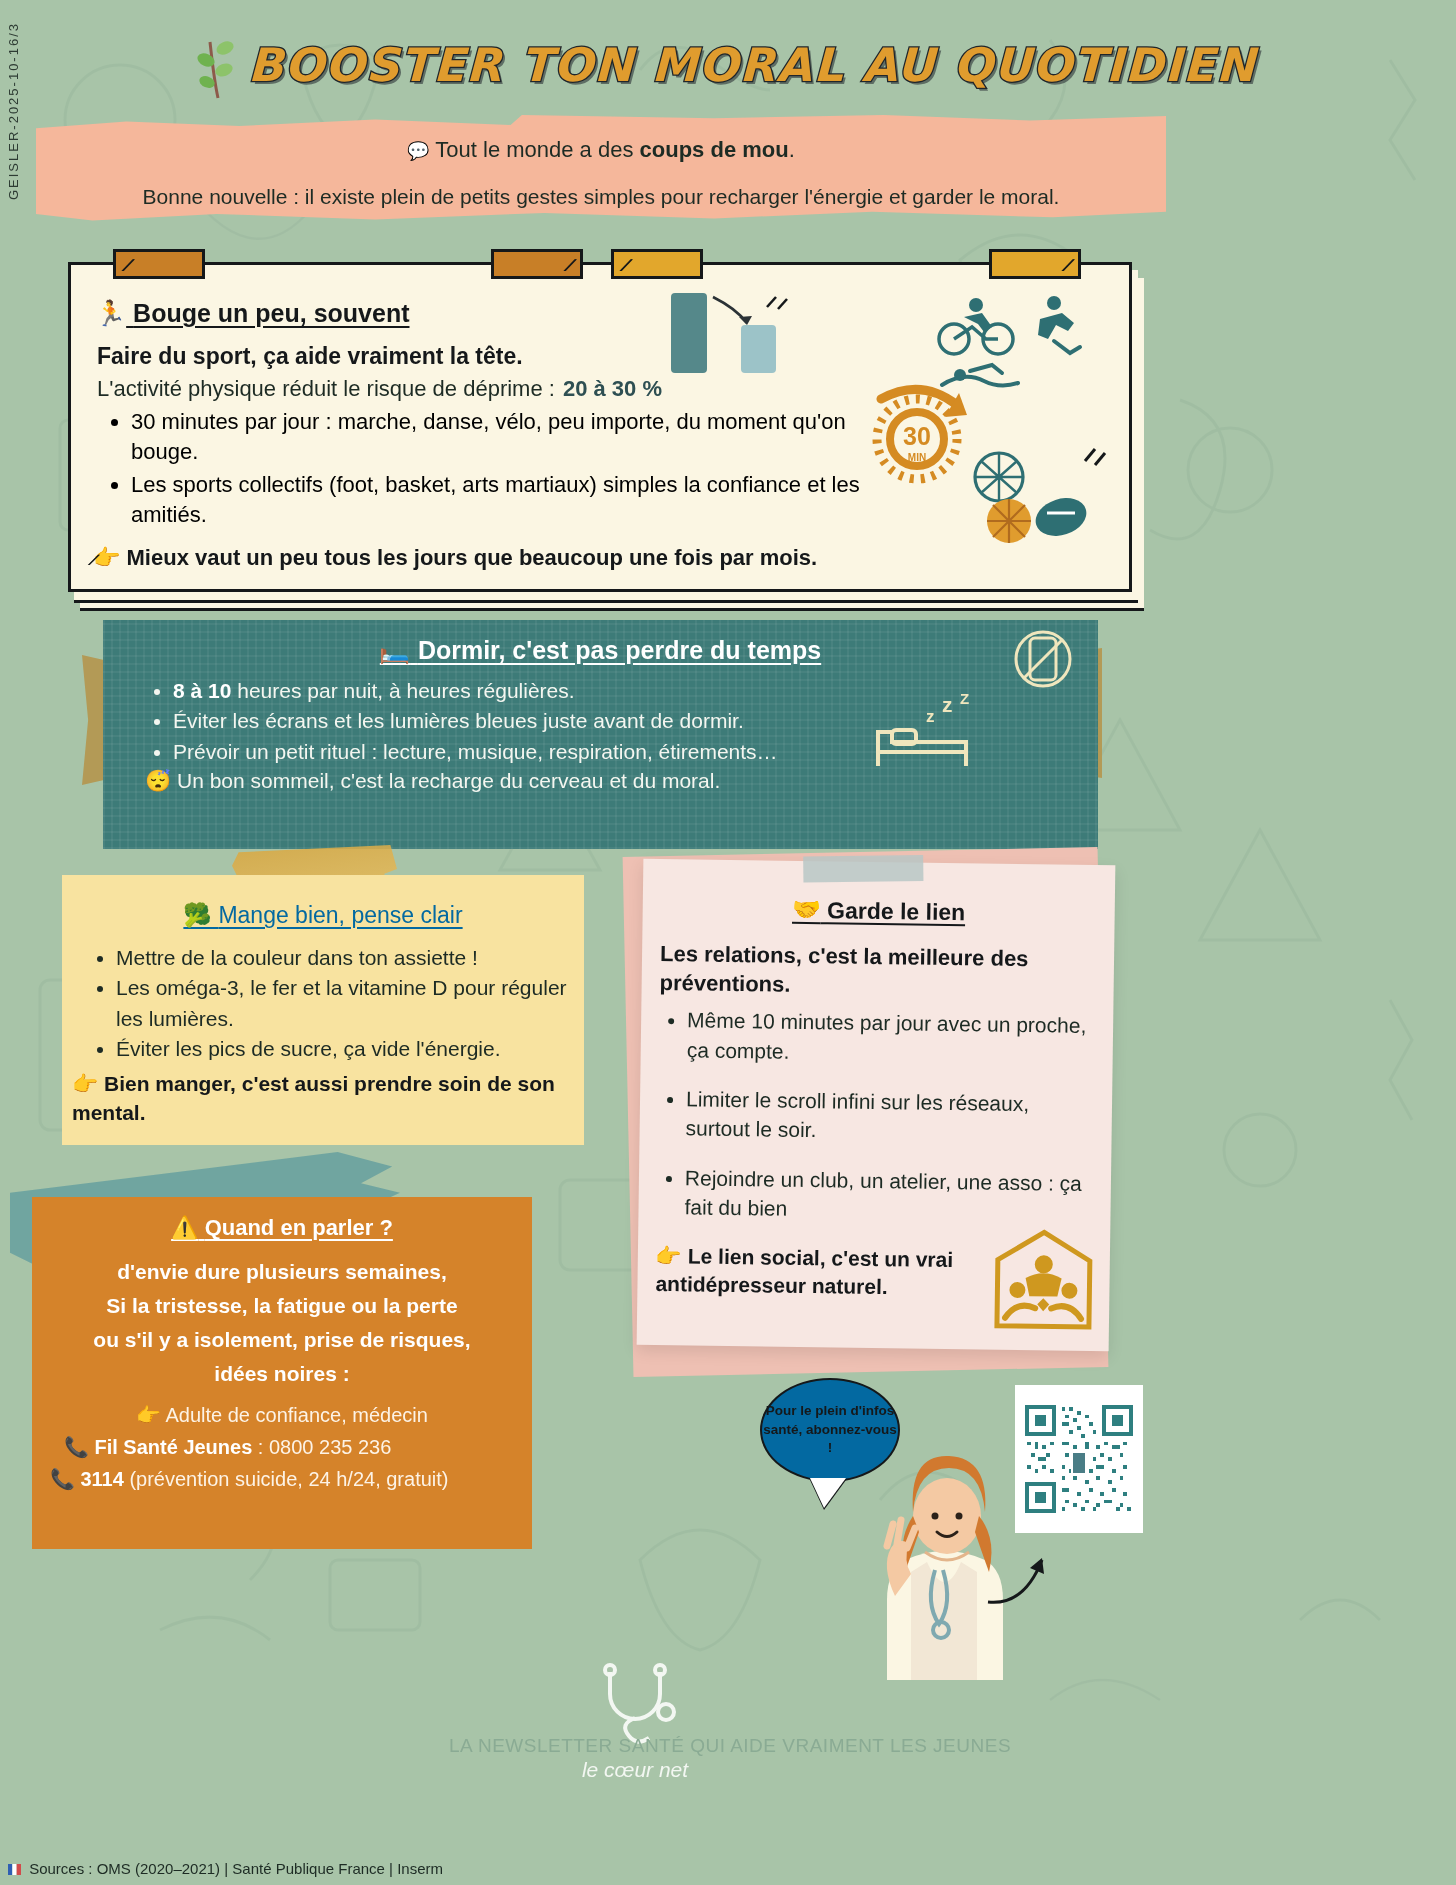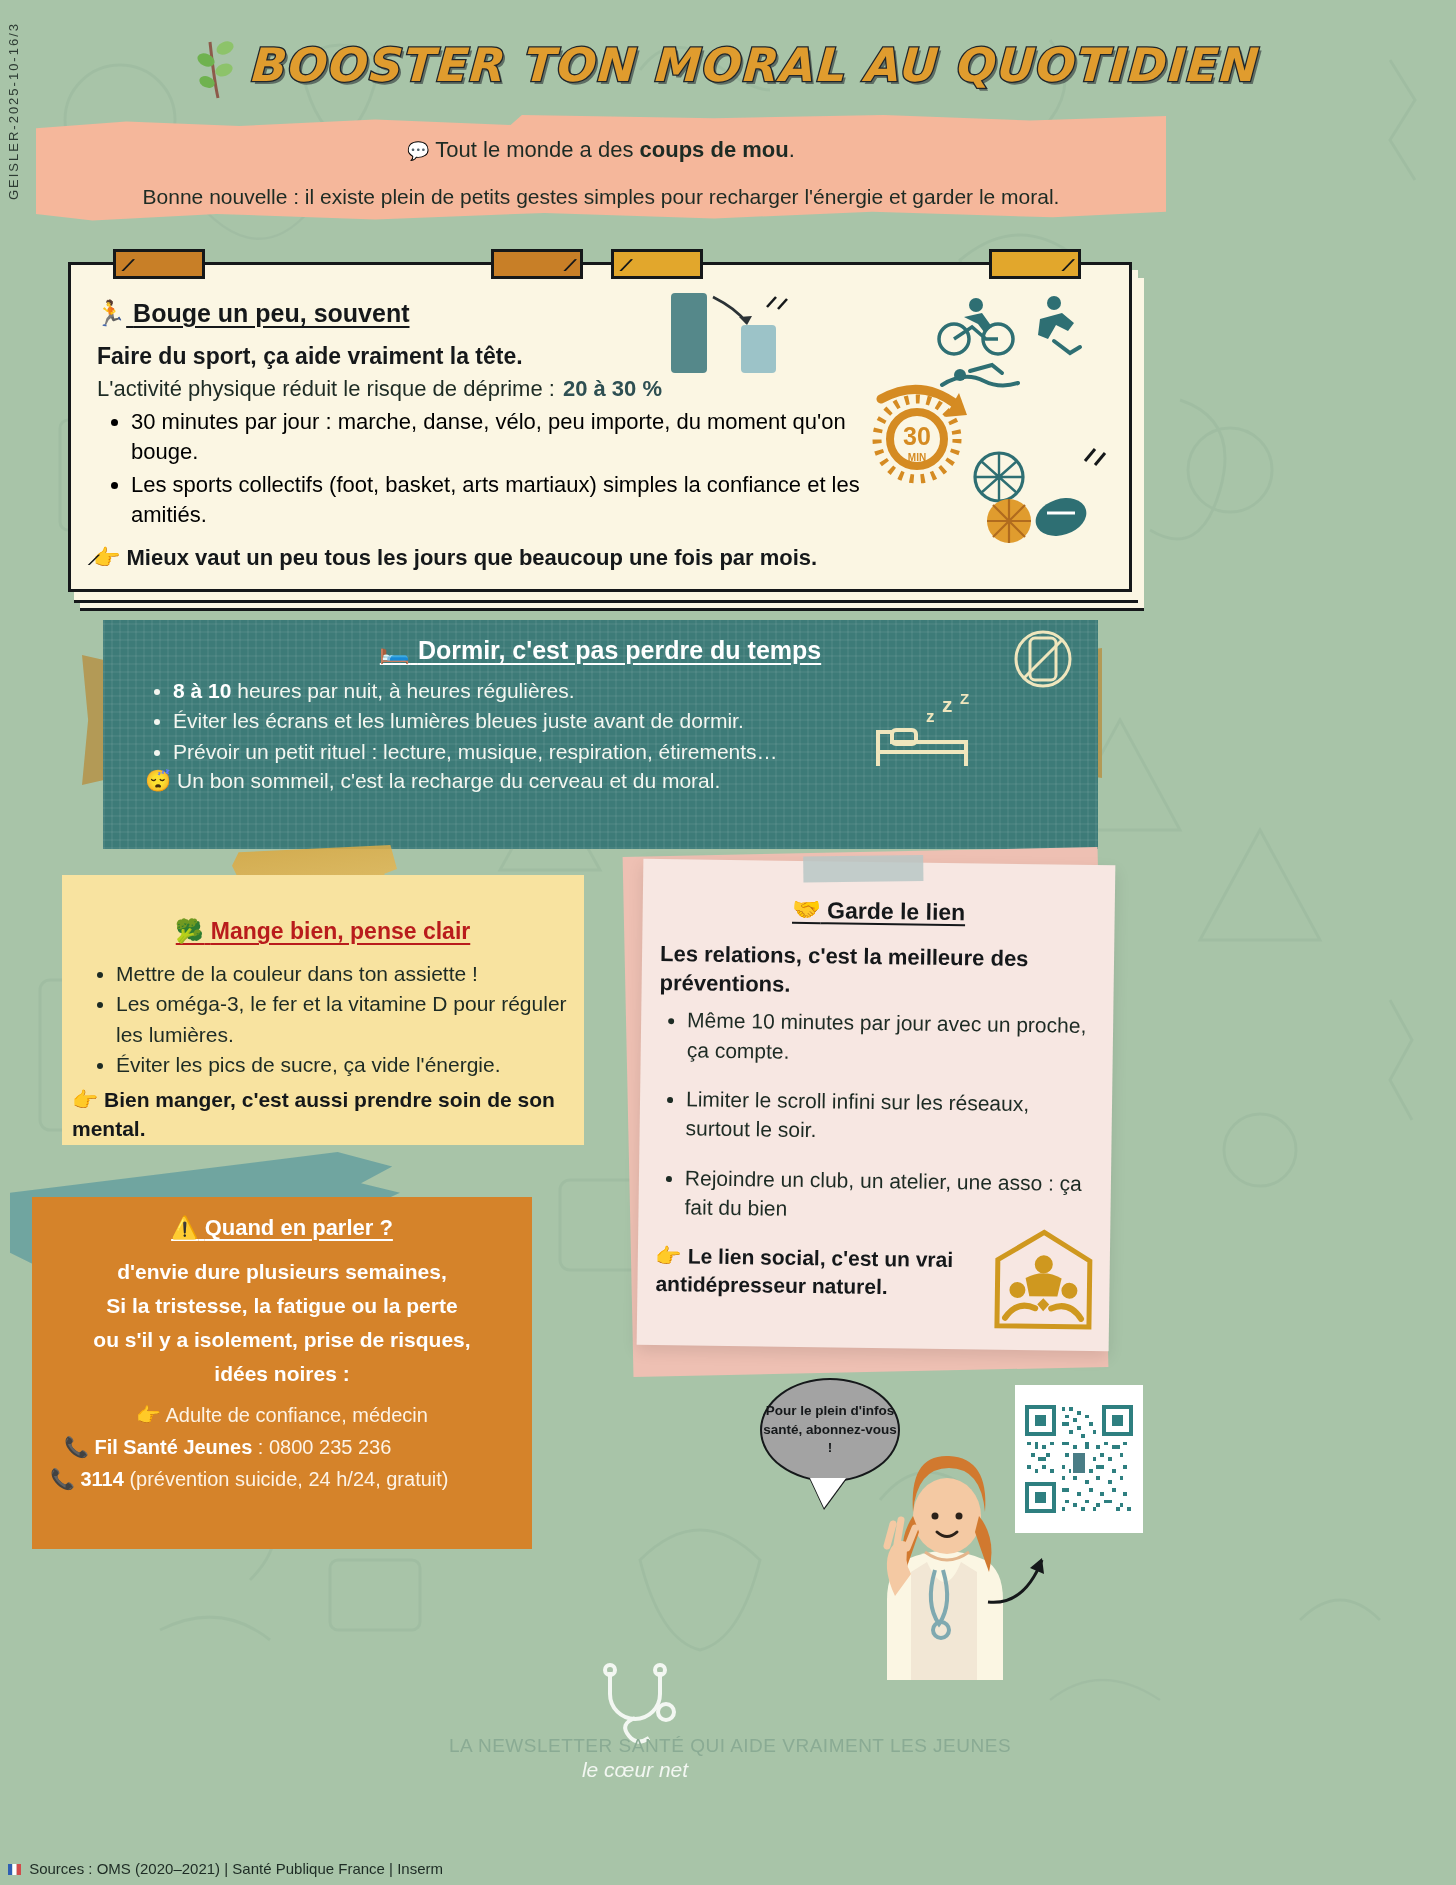--- a/index.html
+++ b/index.html
@@ -142,21 +142,21 @@
     width:165px; height:52px;
     background:linear-gradient(170deg,#d9a63e,#e8bd5e);
     opacity:.85;
     clip-path:polygon(4% 14%, 96% 0%, 100% 46%, 92% 56%, 100% 74%, 90% 100%, 8% 92%, 0% 40%);
   }
   .card-food {
     position:absolute; left:62px; top:875px;
     width:522px; height:270px;
     background:#f8e3a0;
   }
-  .h-food { text-align:center; padding-top:43px; font-size:23px; font-weight:700; color:#b91c1c;
+  .h-food { text-align:center; padding-top:27px; font-size:23px; font-weight:400; color:#0369a1;
             text-decoration:underline; text-underline-offset:4px; }
   .food-body { padding:14px 16px 0 10px; }
   .food-body ul { margin-left:44px; }
   .food-body li { font-size:21px; color:#1d2b24; line-height:1.45; }
   .food-concl { font-size:21px; font-weight:700; color:#15181a; margin-top:4px; line-height:1.4;}
 
   
   .pink-back {
     position:absolute; left:628px; top:852px;
     width:475px; height:520px;
@@ -211,21 +211,21 @@
   }
   .brand .name { font-size:21px; color:#f3f7f2; font-style:italic; margin-top:4px; }
   .newsletter-tag {
     position:absolute; left:390px; top:1735px; width:680px;
     text-align:center; font-size:19px; color:#8aab94;
     letter-spacing:.5px;
   }
   .speech {
     position:absolute; left:760px; top:1378px;
     width:140px; height:104px;
-    background:#a3a3a3; border:2.5px solid #15181a; border-radius:52% 52% 52% 52%;
+    background:#0369a1; border:2.5px solid #15181a; border-radius:52% 52% 52% 52%;
     display:flex; align-items:center; justify-content:center; text-align:center;
   }
   .speech span { font-size:13.5px; font-weight:700; color:#15181a; line-height:1.4; }
   .speech:after {
     content:""; position:absolute; left:48px; bottom:-28px;
     width:0;height:0; border-left:14px solid transparent; border-right:22px solid transparent;
     border-top:30px solid #fff; filter:drop-shadow(0 2px 0 #15181a);
   }
   .qr {
     position:absolute; left:1015px; top:1385px;

